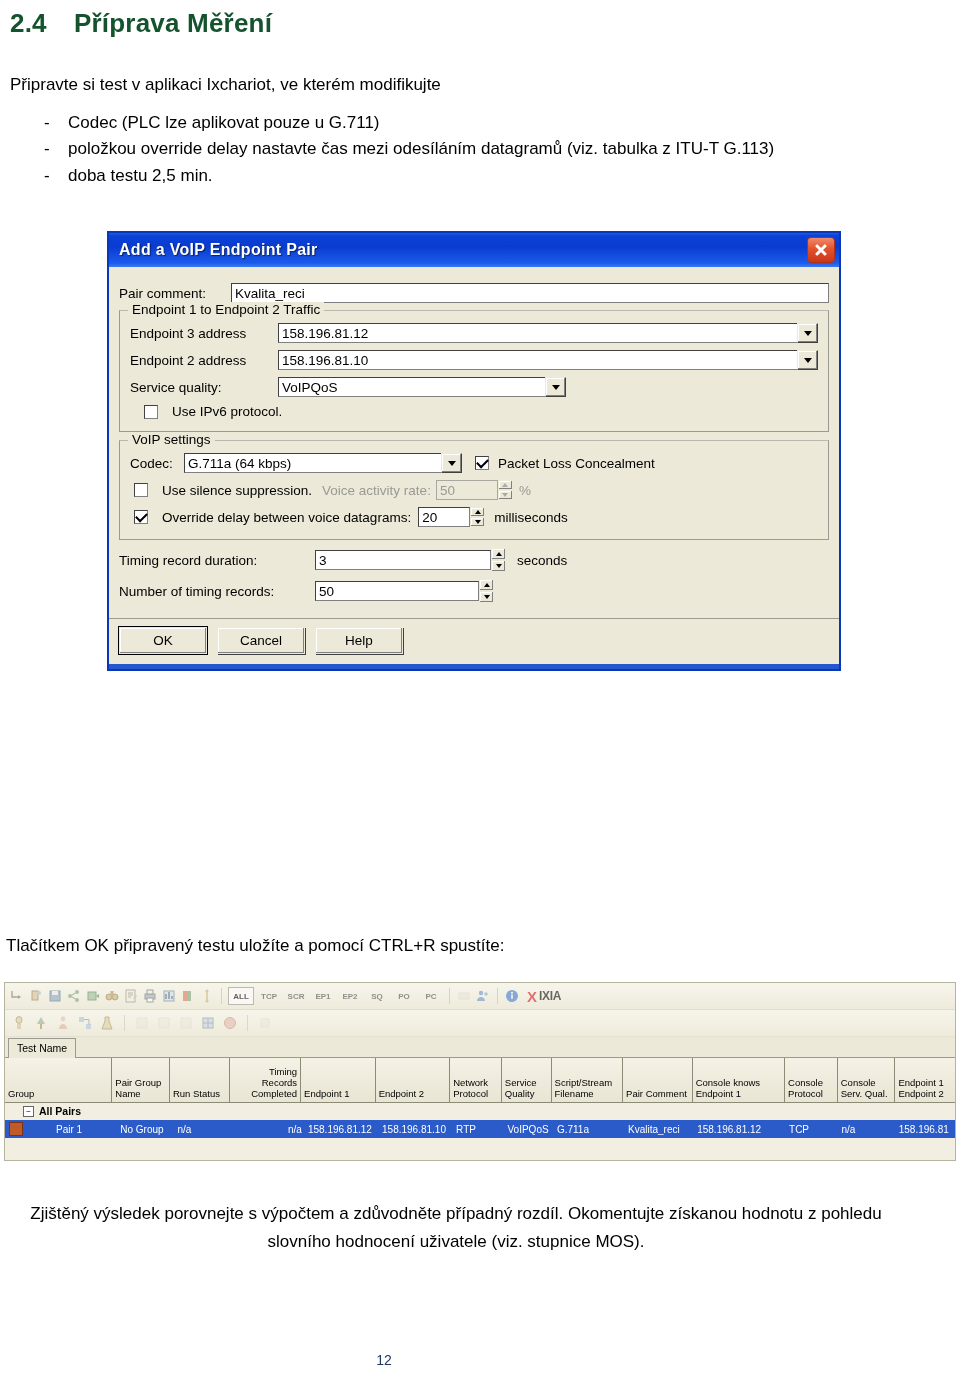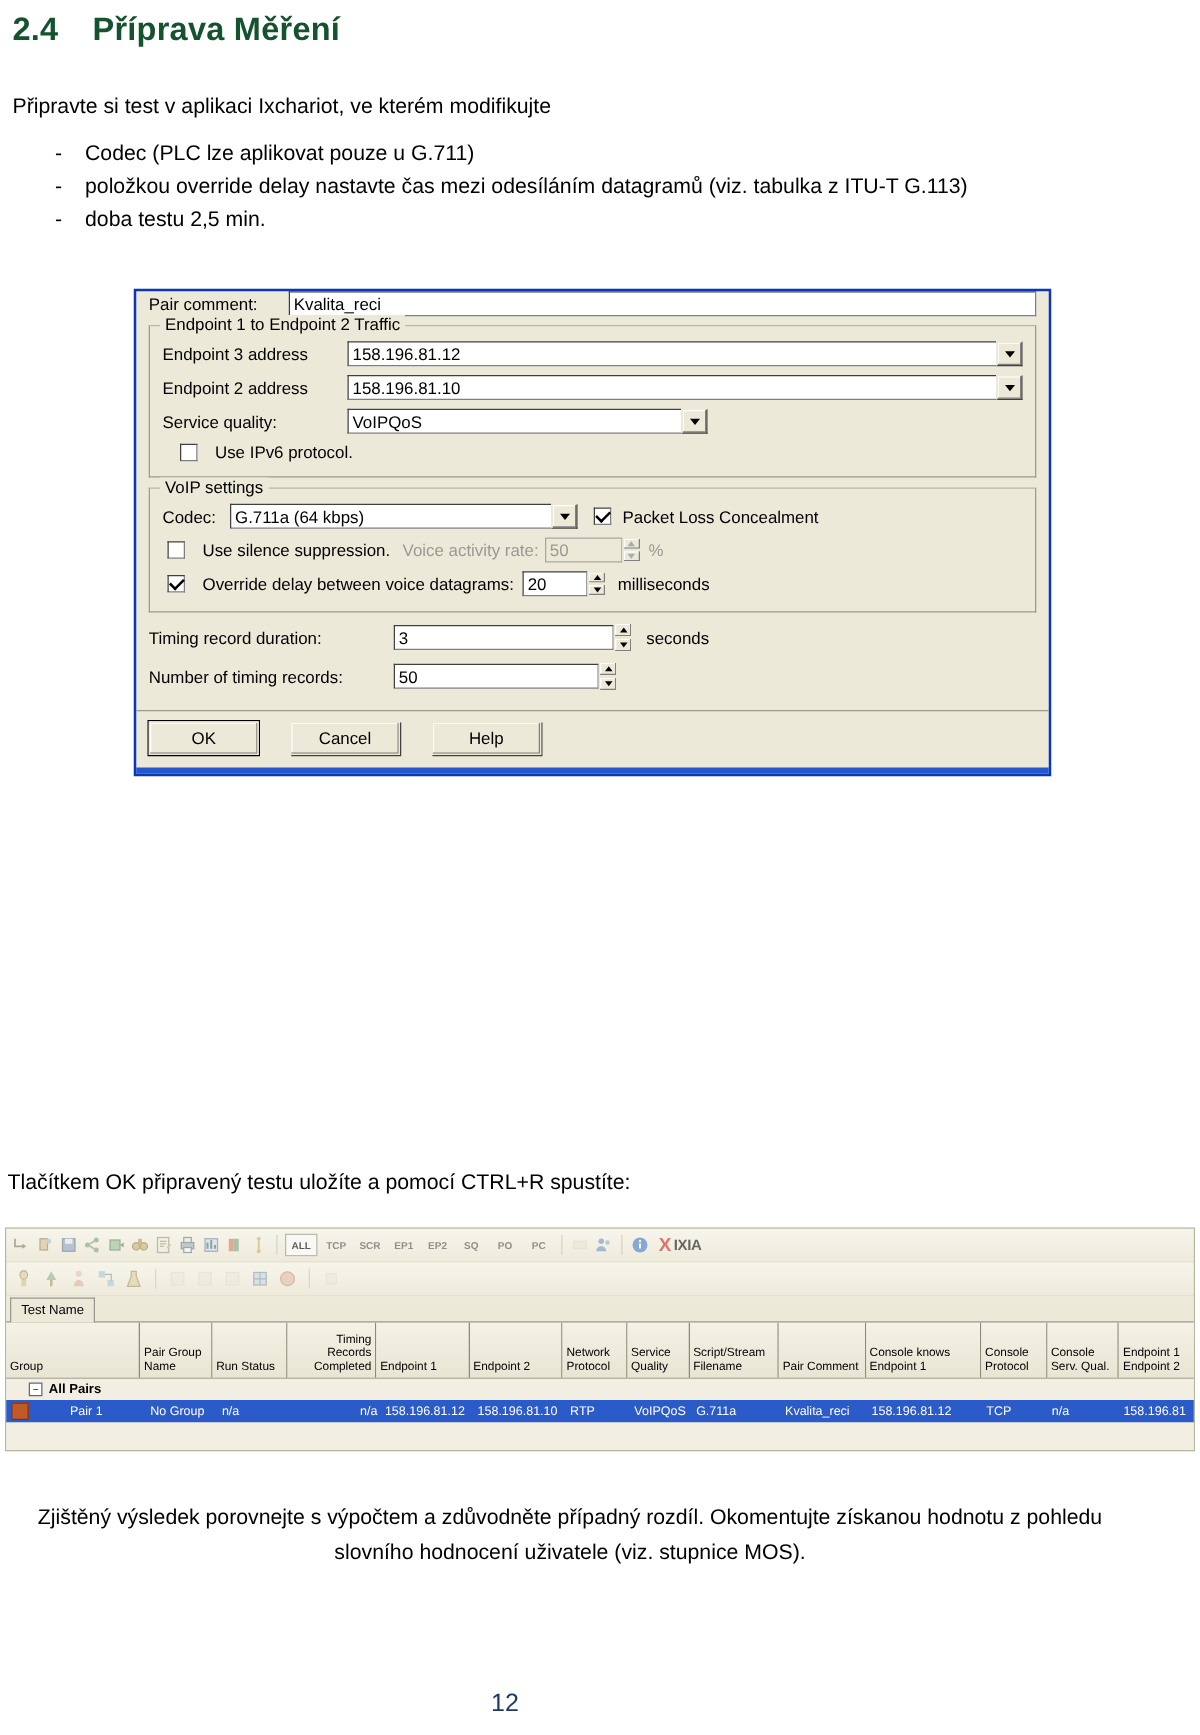--- a/index.html
+++ b/index.html
@@ -20,21 +20,21 @@
     position:absolute;font-size:17px;color:#000;line-height:1.35;
   }
   .p-intro{left:10px;top:74px;}
   .bullets{position:absolute;left:44px;top:110px;font-size:17px;line-height:1.55;}
   .bullets .li{display:flex;gap:14px;}
   .bullets .dash{width:10px;flex:none;}
   .p-mid{left:6px;top:935px;font-size:17px;}
   .p-bottom{left:6px;top:1200px;font-size:17px;line-height:1.62;width:900px;text-align:center;}
   .pagenum{
     position:absolute;left:0;top:1352px;width:768px;text-align:center;
-    font-size:20px;color:#1F3864;margin-left:20px;
+    font-size:14px;color:#1F3864;
   }
 
   
   .dialog{
     position:absolute;left:108px;top:232px;width:730px;
     background:#ECE9D8;
     border:1px solid #0A36B8;
     box-shadow:0 0 0 1px #0A36B8;
     font-size:13.5px;
   }
@@ -52,21 +52,21 @@
     background:linear-gradient(to bottom,#f08a6a 0%,#e2522c 45%,#c9371a 100%);
     position:relative;cursor:pointer;
   }
   .closebtn:before,.closebtn:after{
     content:"";position:absolute;left:50%;top:50%;width:14px;height:3px;
     background:#fff;border-radius:1px;
   }
   .closebtn:before{transform:translate(-50%,-50%) rotate(45deg);}
   .closebtn:after{transform:translate(-50%,-50%) rotate(-45deg);}
 
-  .dlgbody{padding:0 10px 6px 10px;}
+  .dlgbody{padding:16px 10px 6px 10px;}
 
   .row{display:flex;align-items:center;margin-bottom:7px;}
   .lbl{white-space:nowrap;}
 
   .tbox{
     background:#fff;border:1px solid #7f7f7f;
     border-top-color:#404040;border-left-color:#404040;
     height:20px;line-height:20px;padding:0 3px;font-size:13.5px;
     box-sizing:border-box;overflow:hidden;white-space:nowrap;
   }
@@ -121,21 +121,21 @@
   .btn{
     background:#ECE9D8;border:1px solid #ECE9D8;
     box-shadow:inset -1px -1px 0 #808080, inset 1px 1px 0 #fff, 1px 1px 0 #404040;
     height:27px;line-height:25px;text-align:center;font-size:13.5px;cursor:pointer;
     box-sizing:border-box;
   }
   .btn.dis{color:#9a9a94;text-shadow:1px 1px 0 #fff;}
   .btn.def{box-shadow:inset -1px -1px 0 #808080, inset 1px 1px 0 #fff, 0 0 0 1px #000;}
 
   .footsep{border-top:1px solid #9a9a90;margin:2px 0 0 0;}
-  .dlgfoot{padding:8px 10px 10px 10px;display:flex;gap:25px;}
+  .dlgfoot{padding:8px 10px 10px 10px;display:flex;gap:10px;}
   .dlgfoot .btn{width:88px;}
   .bluebar{height:5px;background:#2558CC;}
 
   
   .ixwin{
     position:absolute;left:4px;top:982px;width:950px;
     border:1px solid #b6b49c;background:#F2EFE2;font-size:10px;
     font-family:"Liberation Sans","DejaVu Sans",sans-serif;
   }
   .ixtool{
@@ -209,20 +209,24 @@
       <span>položkou override delay nastavte čas mezi odesíláním datagramů (viz. tabulka z ITU-T G.113)</span>
     </div>
     <div class="li">
       <span class="dash">-</span>
       <span>doba testu 2,5 min.</span>
     </div>
   </div>
 
   <div class="dialog">
 
+    <div class="titlebar">
+      <span class="ttl">Add a VoIP Endpoint Pair</span>
+      <span class="closebtn"></span>
+    </div>
 
     <div class="dlgbody">
 
       <div class="row">
         <span class="lbl" style="width:112px">Pair comment:</span>
         <span class="tbox" style="flex:1">Kvalita_reci</span>
       </div>
 
       <div class="grp">
         <span class="cap">Endpoint 1 to Endpoint 2 Traffic</span>

